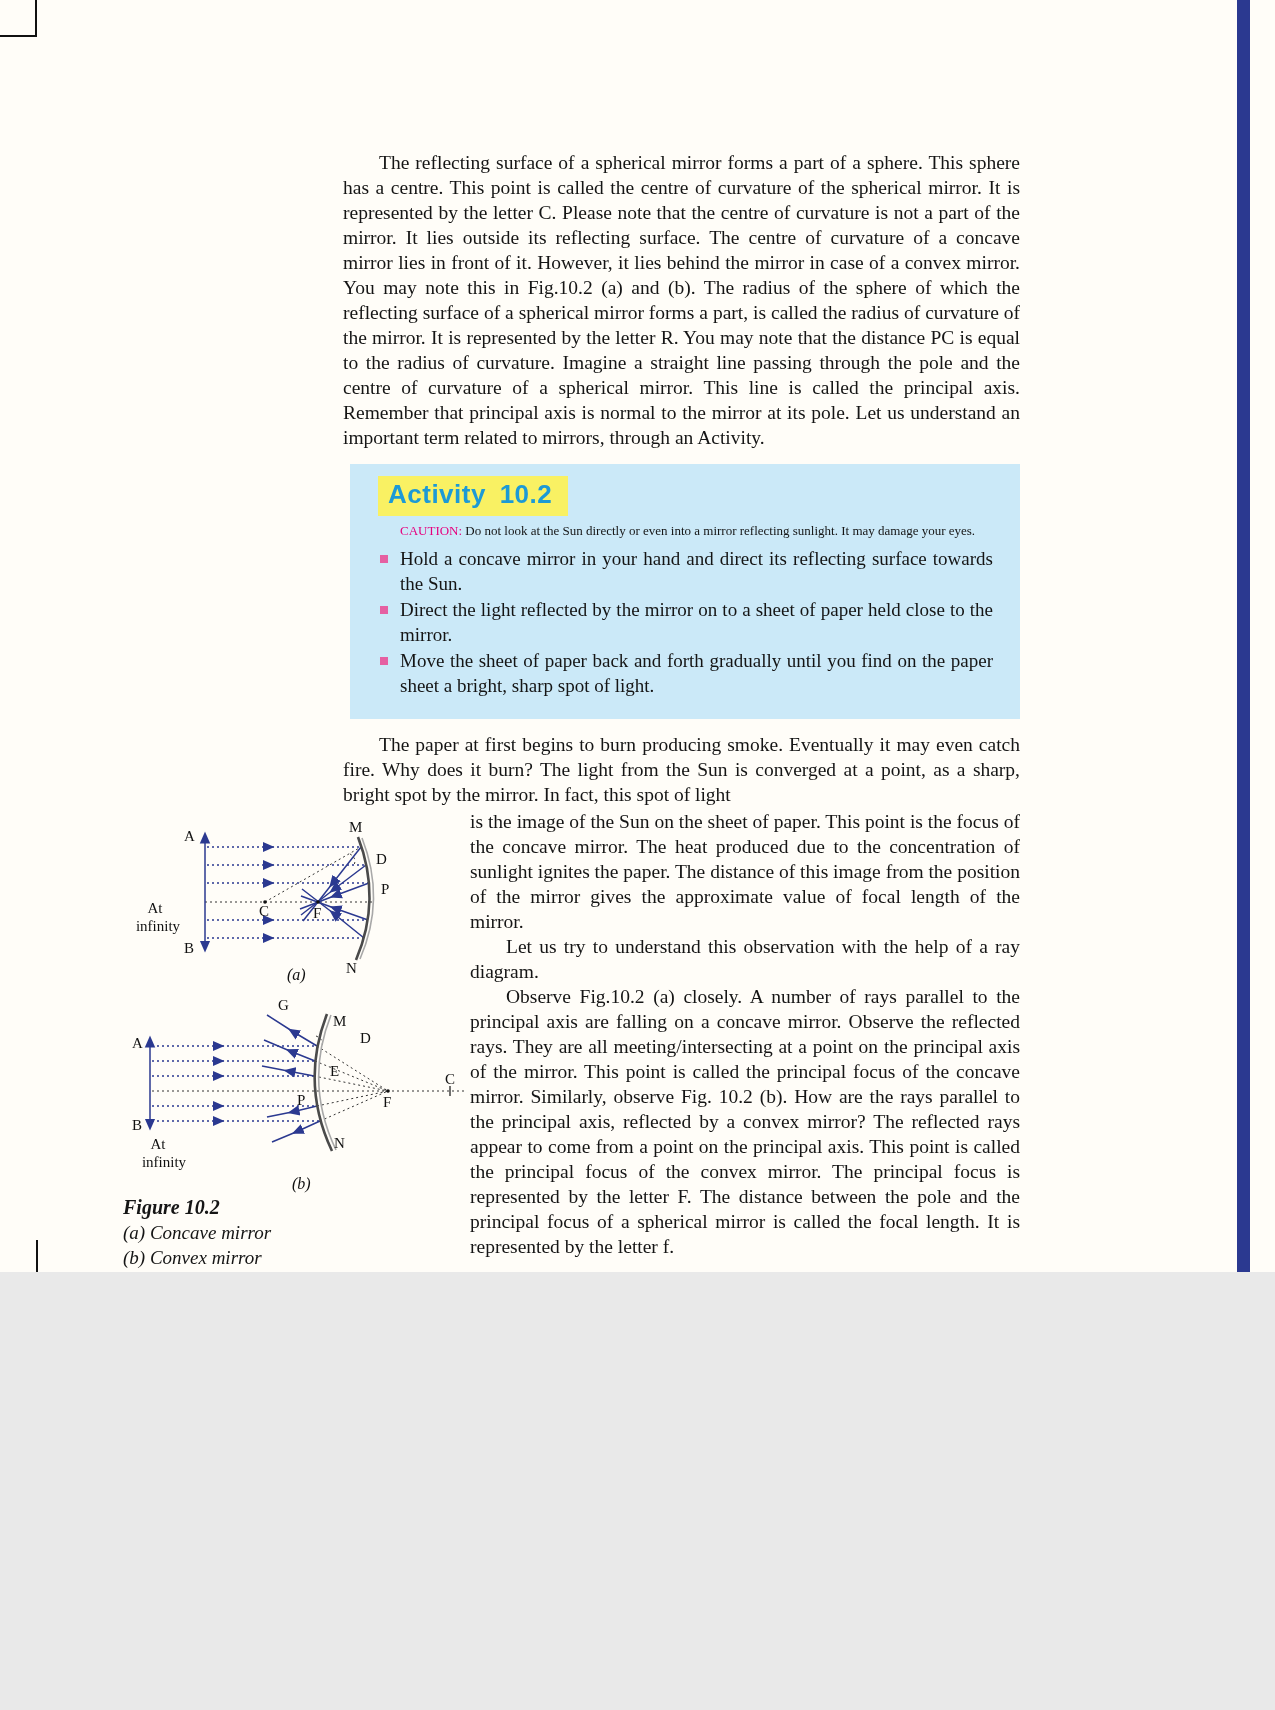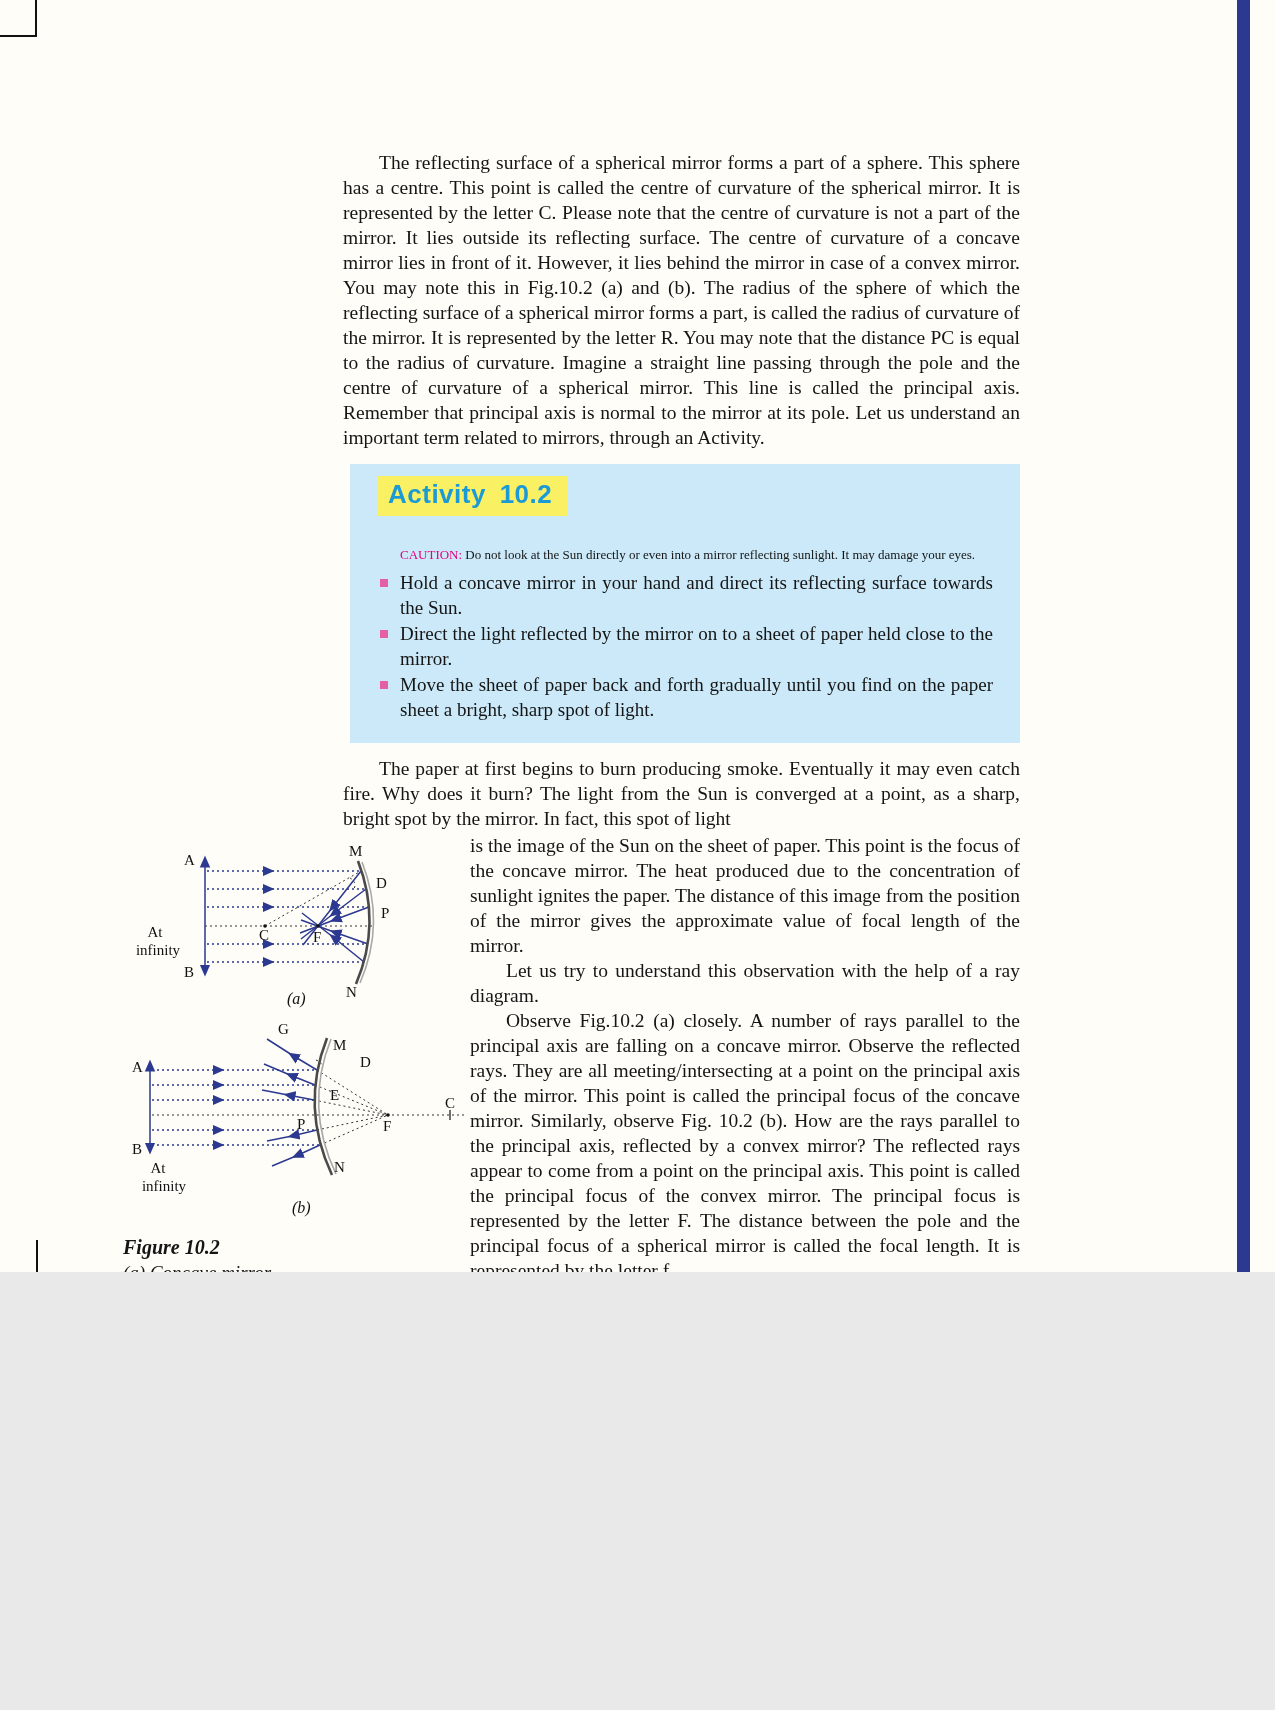--- a/index.html
+++ b/index.html
@@ -19,40 +19,40 @@
     background:var(--border-blue, #2b3990); }
 
   .main { position:absolute; left:343px; top:150px; width:677px; }
   .body-par { font-size:19.5px; line-height:25px; text-align:justify; }
   .indent { text-indent:36px; }
 
   
   .activity-box { margin:14px 0 0 7px; width:670px;
     background:var(--activity-bg, #cbe9f8); padding:12px 27px 20px 28px; }
   .activity-title-bar { display:inline-block; background:var(--highlight-yellow, #f9f163);
-    padding:3px 16px 6px 10px; margin-bottom:24px;text-align:right; }
+    padding:3px 16px 6px 10px; margin-bottom:0;text-align:right; }
   .activity-title { font-family:"Liberation Sans", sans-serif; font-weight:bold;
     font-size:26px; color:var(--title-blue, #1c9ad6); letter-spacing:.5px; word-spacing:6px; }
   .caution { font-size:13px; line-height:29px; text-align:justify; padding-left:22px; }
   .caution-label { color:var(--caution-magenta, #e6007e); }
   .steps { list-style:none; margin-top:2px; }
   .steps li { position:relative; padding-left:22px; font-size:19px; line-height:24.6px;
     text-align:justify; margin-top:2px; }
   .steps li::before { content:""; position:absolute; left:2px; top:8px; width:8px; height:8px;
     background:var(--bullet-pink, #e560a2); }
 
   .lead { margin-top:13px; }
 
   
   .wrap-section { margin-top:2px; }
   .wrap-section::after { content:""; display:block; clear:both; }
   .figure-float { float:left; width:350px; margin-left:-223px; margin-top:3px; }
   .fig-svg { display:block; }
   .fig-svg + .fig-svg { margin-top:12px; }
-  .fig-caption { margin-top:16px; padding-left:3px; }
+  .fig-caption { padding-left:3px; }
   .fig-title { font-weight:bold; font-style:italic; font-size:20px; line-height:26px; }
   .fig-line { font-style:italic; font-size:19px; line-height:25px; }
 
   
   .lbl { font-size:15px; font-family:"Liberation Serif", serif; fill:#111; }
   .sub { font-size:16px; font-style:italic; }
   .dot { stroke:#333; stroke-width:1; stroke-dasharray:2,3; fill:none; }
   .ray { stroke:var(--ray-blue, #2b3990); stroke-width:1.5; fill:none; }
   .raydot { stroke:var(--ray-blue, #2b3990); stroke-width:1.5; stroke-dasharray:2,3; fill:none; }
   .mirror { stroke:#4a4a4a; stroke-width:2.6; fill:none; }

